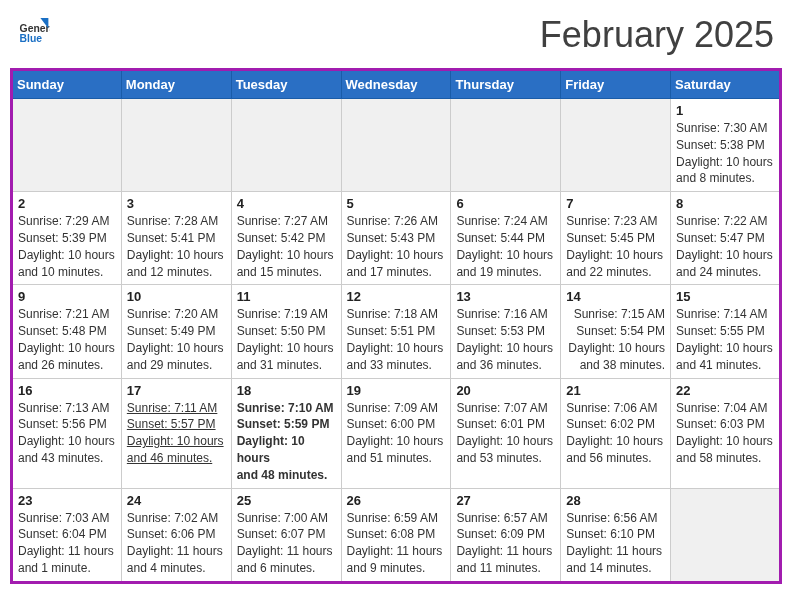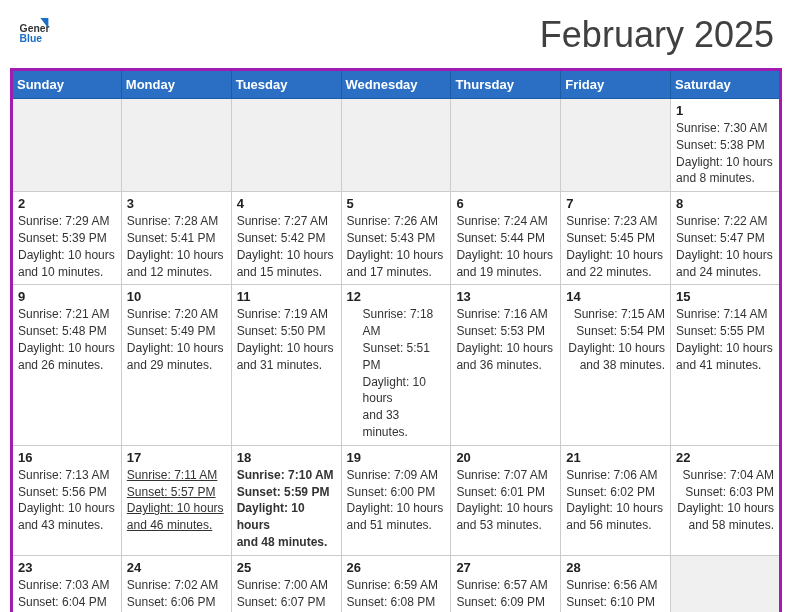--- a/index.html
+++ b/index.html
@@ -191,21 +191,21 @@
         </td>
         <td>
           <span class="day-number">11</span>
           <div class="day-info" style="white-space: pre-line;">Sunrise: 7:19 AM
 Sunset: 5:50 PM
 Daylight: 10 hours
 and 31 minutes.</div>
         </td>
         <td>
           <span class="day-number">12</span>
-          <div class="day-info" style="white-space: pre-line; margin-left: 16px;">Sunrise: 7:18 AM
+          <div class="day-info" style="white-space: pre-line;">Sunrise: 7:18 AM
 Sunset: 5:51 PM
 Daylight: 10 hours
 and 33 minutes.</div>
         </td>
         <td>
           <span class="day-number">13</span>
           <div class="day-info" style="white-space: pre-line;">Sunrise: 7:16 AM
 Sunset: 5:53 PM
 Daylight: 10 hours
 and 36 minutes.</div>
@@ -263,21 +263,21 @@
         </td>
         <td>
           <span class="day-number">21</span>
           <div class="day-info" style="white-space: pre-line;">Sunrise: 7:06 AM
 Sunset: 6:02 PM
 Daylight: 10 hours
 and 56 minutes.</div>
         </td>
         <td>
           <span class="day-number">22</span>
-          <div class="day-info" style="white-space: pre-line; text-align: right;">Sunrise: 7:04 AM
+          <div class="day-info" style="white-space: pre-line;">Sunrise: 7:04 AM
 Sunset: 6:03 PM
 Daylight: 10 hours
 and 58 minutes.</div>
         </td>
       </tr>
       <tr>
         <td>
           <span class="day-number">23</span>
           <div class="day-info" style="white-space: pre-line;">Sunrise: 7:03 AM
 Sunset: 6:04 PM

